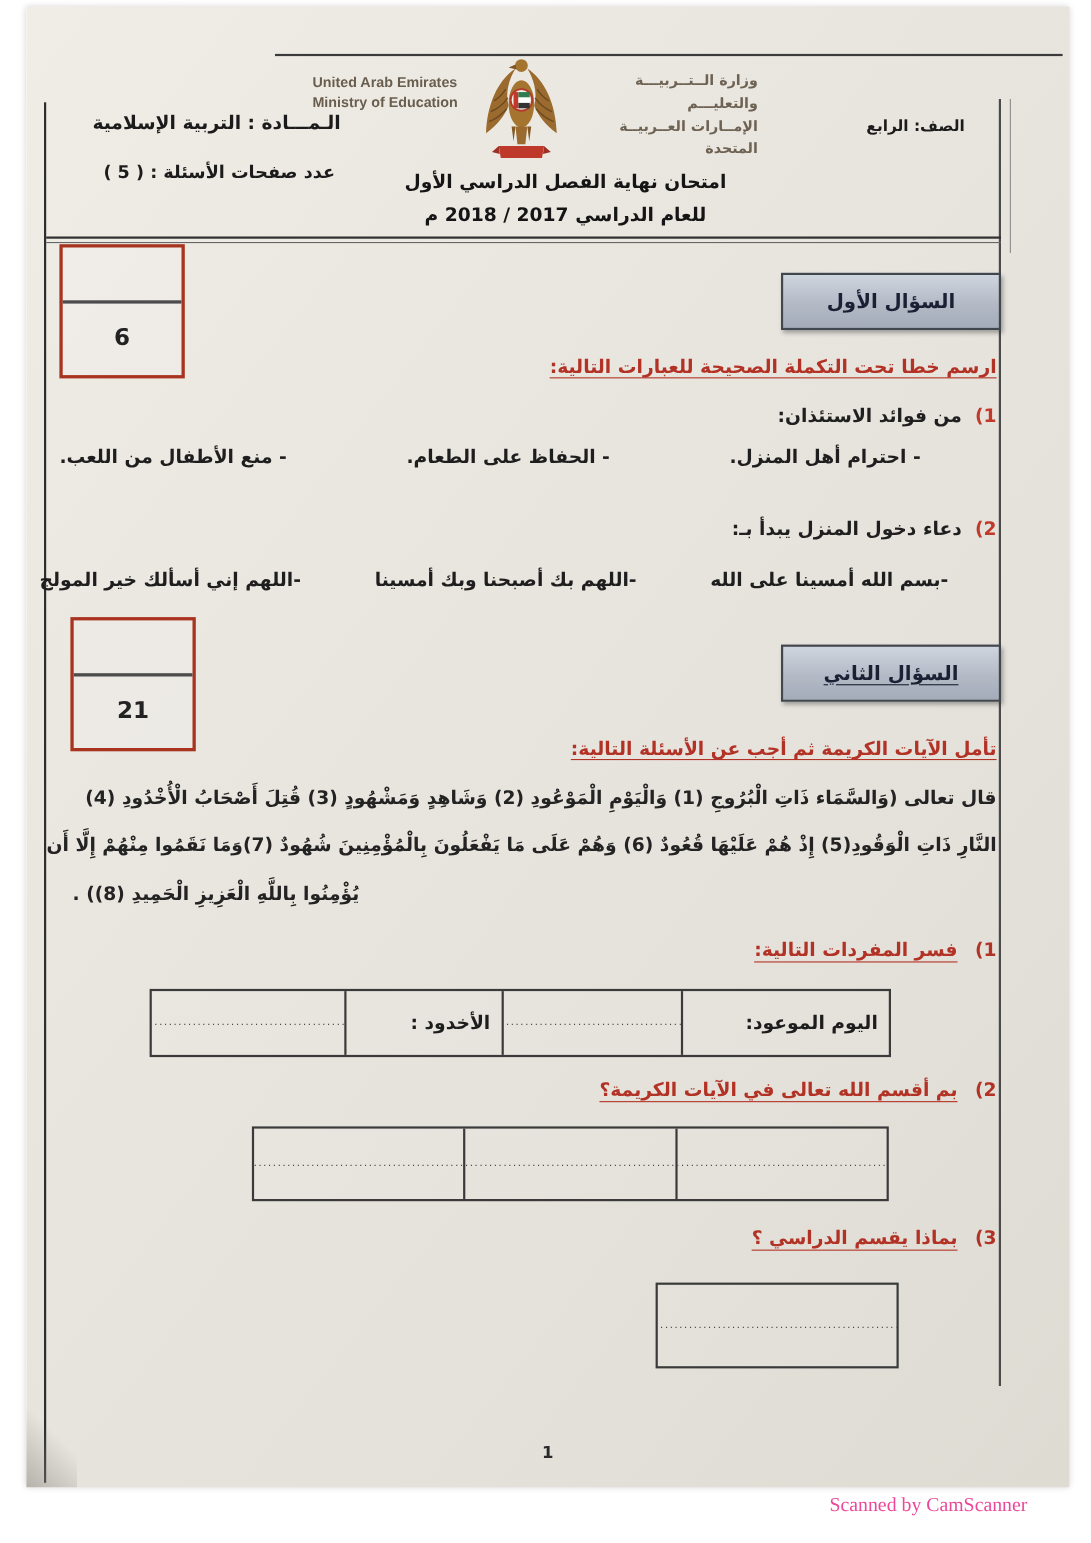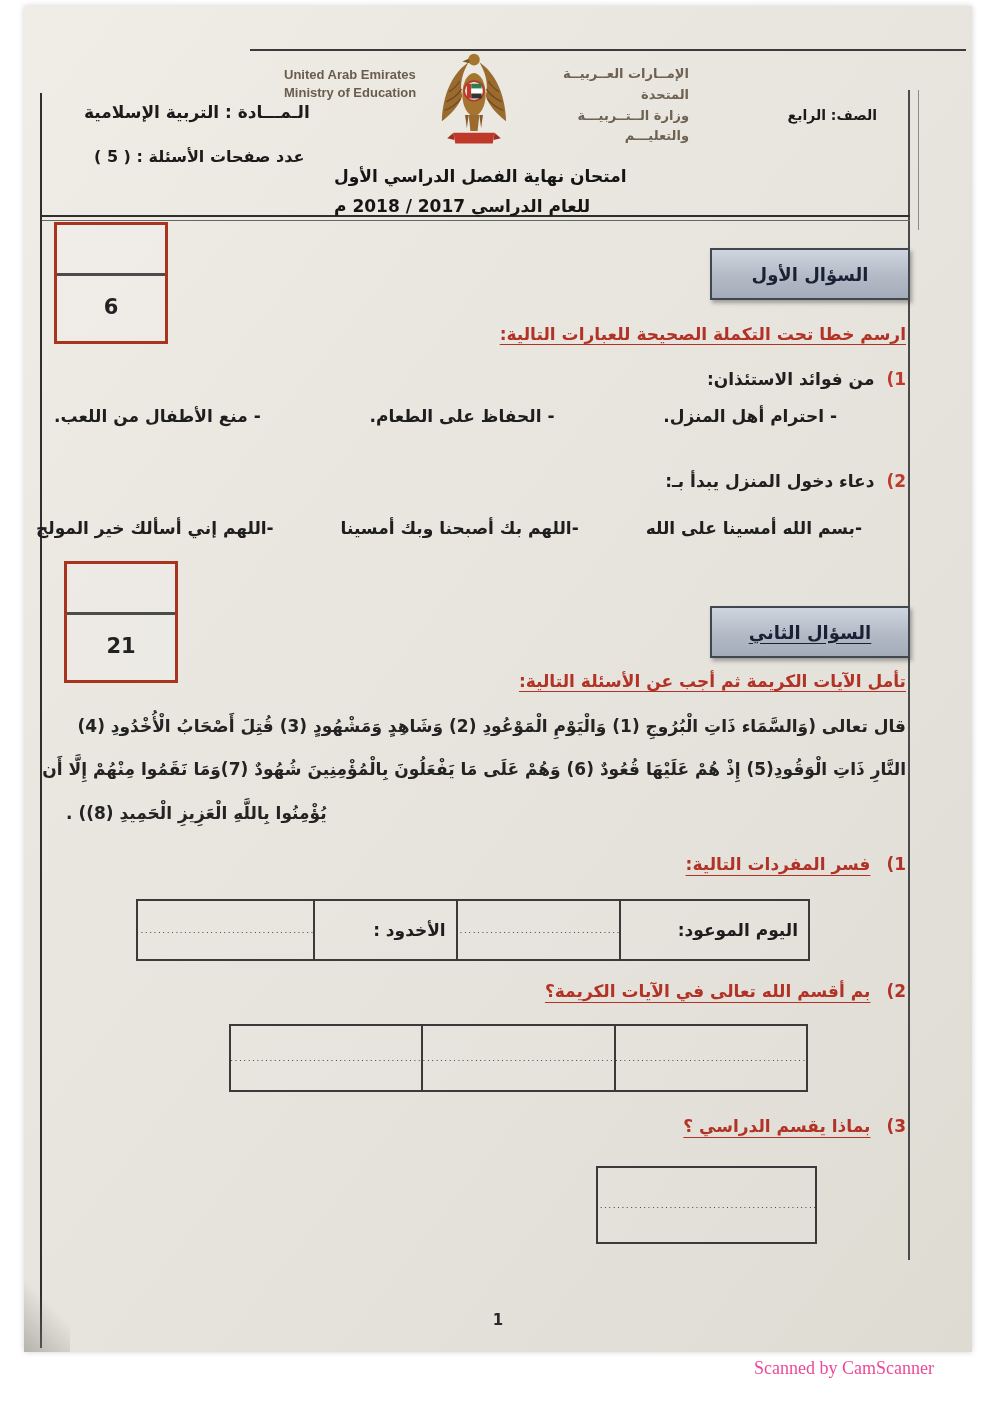--- a/index.html
+++ b/index.html
@@ -23,37 +23,37 @@
           font-size:13px;line-height:1.4;color:#695d4d;text-align:left;}
   .emblem{position:absolute;top:42px;left:405px;}
   .min-ar{position:absolute;top:58px;left:505px;width:160px;direction:rtl;
           font-weight:bold;font-size:13px;line-height:1.6;color:#6e6253;text-align:right;}
   .class-lbl{position:absolute;top:101px;right:95px;direction:rtl;
              font-weight:bold;font-size:14px;color:#1b1b1b;}
   .subject-lbl{position:absolute;top:96px;left:60px;direction:rtl;
                font-weight:bold;font-size:17px;color:#1b1b1b;}
   .pages-lbl{position:absolute;top:141px;left:70px;direction:rtl;
              font-weight:bold;font-size:16px;color:#1b1b1b;}
-  .exam-title{position:absolute;top:156px;left:310px;width:360px;direction:rtl;
-              text-align:left;font-weight:bold;font-size:17px;color:#151515;line-height:1.75;}
+  .exam-title{position:absolute;top:146px;left:310px;width:360px;direction:rtl;
+              text-align:center;font-weight:bold;font-size:17px;color:#151515;line-height:1.75;}
   
   .score-box{position:absolute;width:108px;height:116px;border:3px solid #a8341f;background:rgba(255,255,255,.12);}
   .score-box .cell-top{height:48px;border-bottom:3px solid #4c4c4c;}
   .score-box .cell-val{height:62px;display:flex;align-items:center;justify-content:center;
                        font-weight:bold;font-size:21px;color:#222;}
   .sb1{top:216px;left:30px;}
   .sb2{top:555px;left:40px;}
   
   .q-header{position:absolute;width:196px;height:48px;right:62px;
             background:linear-gradient(180deg,#cfd5de 0%,#b3bac6 55%,#a4acba 100%);
             border:2px solid #41474f;box-shadow:2px 3px 4px rgba(50,50,50,.4);
             display:flex;align-items:center;justify-content:center;
             font-weight:bold;font-size:18px;color:#1a2134;direction:rtl;}
   .qh1{top:242px;align-items:center;}
-  .qh2{top:600px;}
+  .qh2{top:580px;}
   .qh2 span{text-decoration:underline;text-underline-offset:4px;}
   
   .r-anchor{position:absolute;right:66px;direction:rtl;white-space:nowrap;}
   .instr{font-weight:bold;font-size:17px;color:#b33226;
          text-decoration:underline;text-underline-offset:4px;}
   .q-item{font-weight:bold;font-size:17px;color:#1f1f1f;}
   .q-item .marker{color:#c0392b;margin-left:6px;}
   .opt-row{position:absolute;display:flex;justify-content:space-between;direction:rtl;
            font-weight:600;font-size:17px;color:#1e1e1e;}
   .sub-q{font-weight:bold;font-size:17px;color:#b33226;}
@@ -116,22 +116,22 @@
         <rect x="47" y="45.5" width="11.5" height="5.5" fill="#ffffff"></rect>
         <rect x="47" y="51" width="11.5" height="5.5" fill="#333333"></rect>
         <path d="M44 75 L56 75 L54 93 L46 93 Z" fill="#9a6a2e"></path>
         <path d="M40 75 L44 75 L42 90 Z M56 75 L60 75 L58 90 Z" fill="#835a26"></path>
         <path d="M27 95 L73 95 L71 107 L29 107 Z" fill="#bf392b"></path>
         <path d="M27 95 L20 101 L28 103 Z M73 95 L80 101 L72 103 Z" fill="#9e2f23"></path>
       </svg>
     </div>
 
     <div class="min-ar">
+      <div>وزارة الــتــربيـــة والتعليـــم</div>
       <div>الإمــارات العــربيــة المتحدة</div>
-      <div>وزارة الــتــربيـــة والتعليـــم</div>
     </div>
 
     <div class="class-lbl">الصف: الرابع</div>
     <div class="subject-lbl">الـمـــادة : التربية الإسلامية</div>
     <div class="pages-lbl">عدد صفحات الأسئلة : ( 5 )</div>
 
     <div class="exam-title">
       <div>امتحان نهاية الفصل الدراسي الأول</div>
       <div>للعام الدراسي 2017 / 2018 م</div>
     </div>

